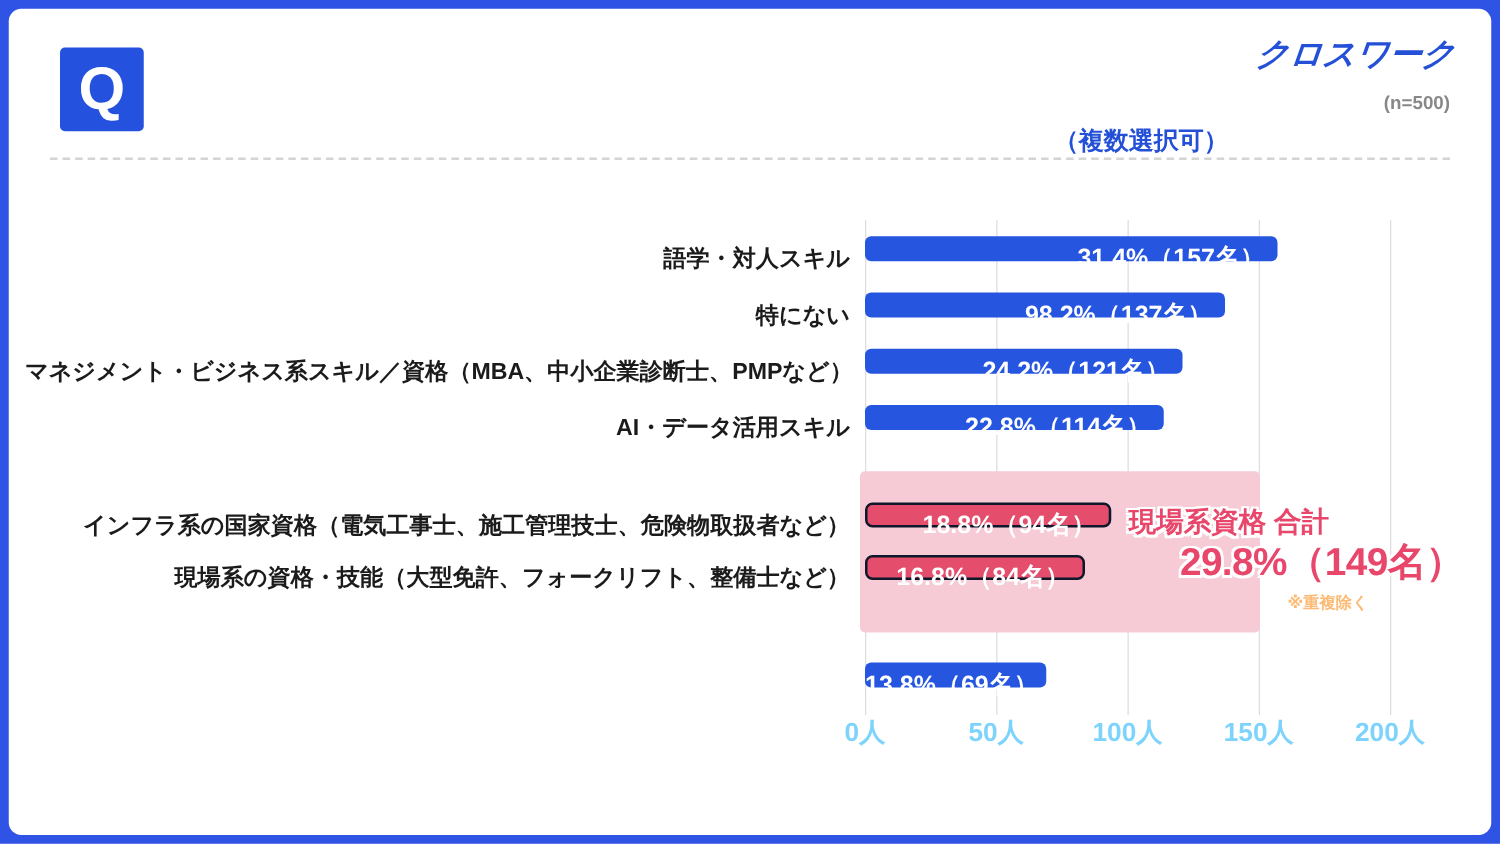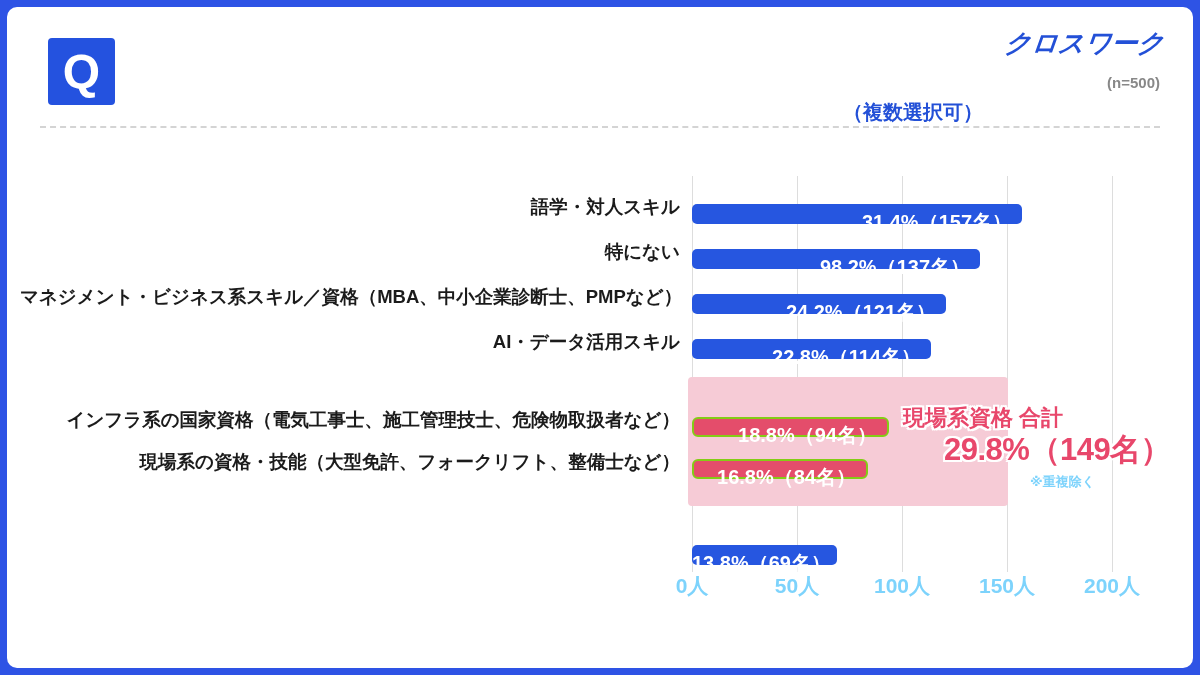--- a/index.html
+++ b/index.html
@@ -54,24 +54,24 @@
   }
   .row-label{
     position:absolute;left:20px;width:660px;text-align:right;
     font-size:18.5px;font-weight:700;color:#1b1b1b;white-space:nowrap;
     height:36px;line-height:36px;z-index:2;
   }
   .bar{
     position:absolute;left:692px;height:20px;border-radius:5px;
     background:#2656E0;color:#fff;font-size:20px;font-weight:700;
     text-align:right;padding-right:10px;box-sizing:border-box;
-    line-height:36px;white-space:nowrap;overflow:visible;z-index:2;margin-top:15px;
+    line-height:36px;white-space:nowrap;overflow:visible;z-index:2;
   }
   .bar.pink{
-    background:#E44D6B;border:2px solid #84cc16;line-height:32px;border-radius:6px;
+    background:#E44D6B;border:2px solid #0f172a;line-height:32px;border-radius:6px;
   }
   .rt0{top:189px}.rt1{top:234px}.rt2{top:279px}.rt3{top:324px}
   .rt4{top:402px}.rt5{top:444px}.rt6{top:530px}
   .x-tick{
     position:absolute;top:572px;width:110px;text-align:center;
     font-size:21px;font-weight:700;color:#7dd3fc;z-index:2;
   }
   .xt0{left:637px}.xt1{left:742px}.xt2{left:847px}.xt3{left:952px}.xt4{left:1057px}
   
   .outline{
@@ -83,21 +83,21 @@
     color:#E8476B;font-size:22px;font-weight:800;white-space:nowrap;
   }
   .group-value{
     position:absolute;left:903px;top:429px;z-index:3;
     color:#E8476B;font-size:31px;font-weight:800;white-space:nowrap;
     letter-spacing:-0.5px;
     margin-left:41px;
   }
   .group-note{
     position:absolute;left:903px;top:473px;width:192px;text-align:right;z-index:3;
-    color:#7dd3fc;font-size:13px;font-weight:700;white-space:nowrap;
+    color:#fdba74;font-size:13px;font-weight:700;white-space:nowrap;
   }
 </style>
 </head>
 <body>
 
 <div class="page">
   <div class="card"></div>
 
   <div class="q-badge">Q</div>
   <div class="multi-note">（複数選択可）</div>

